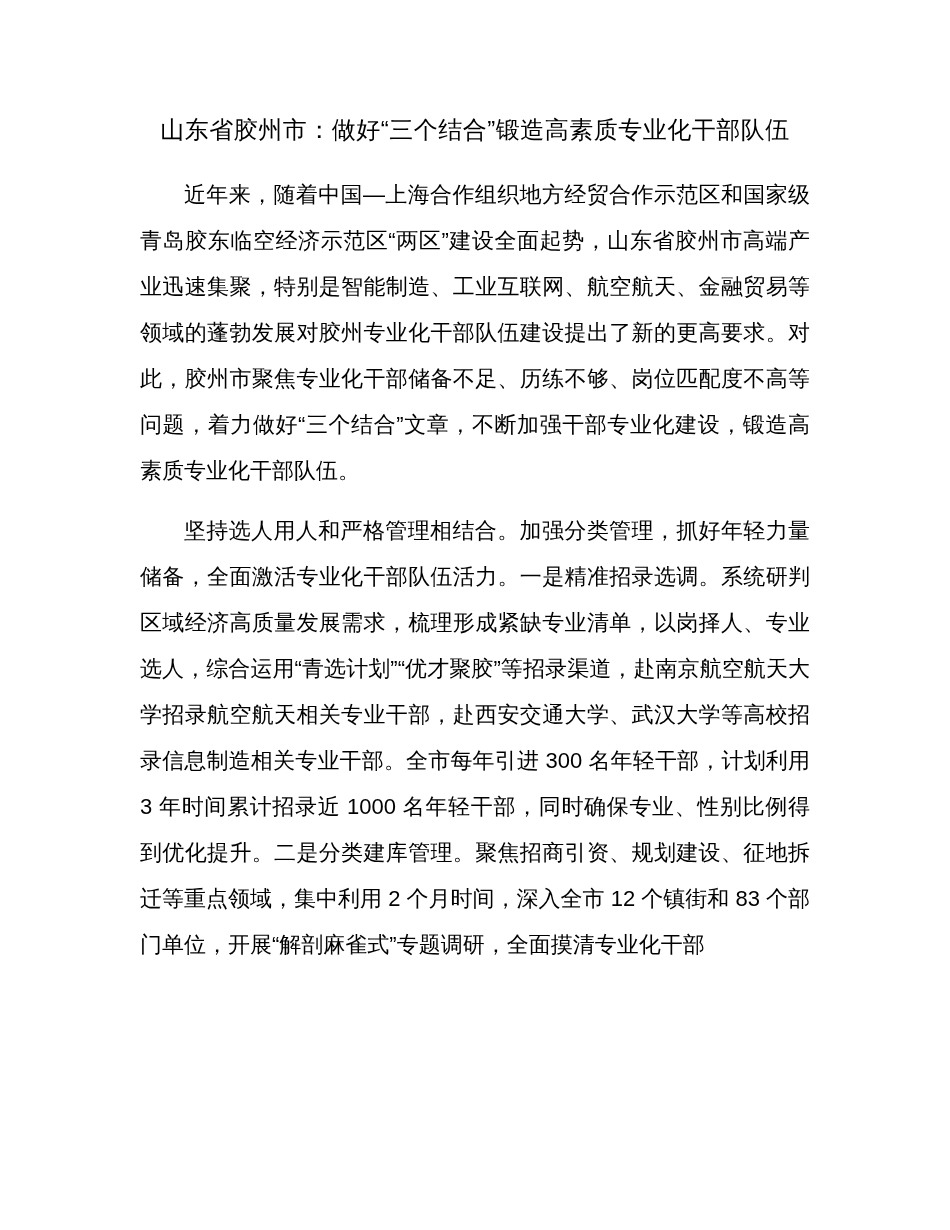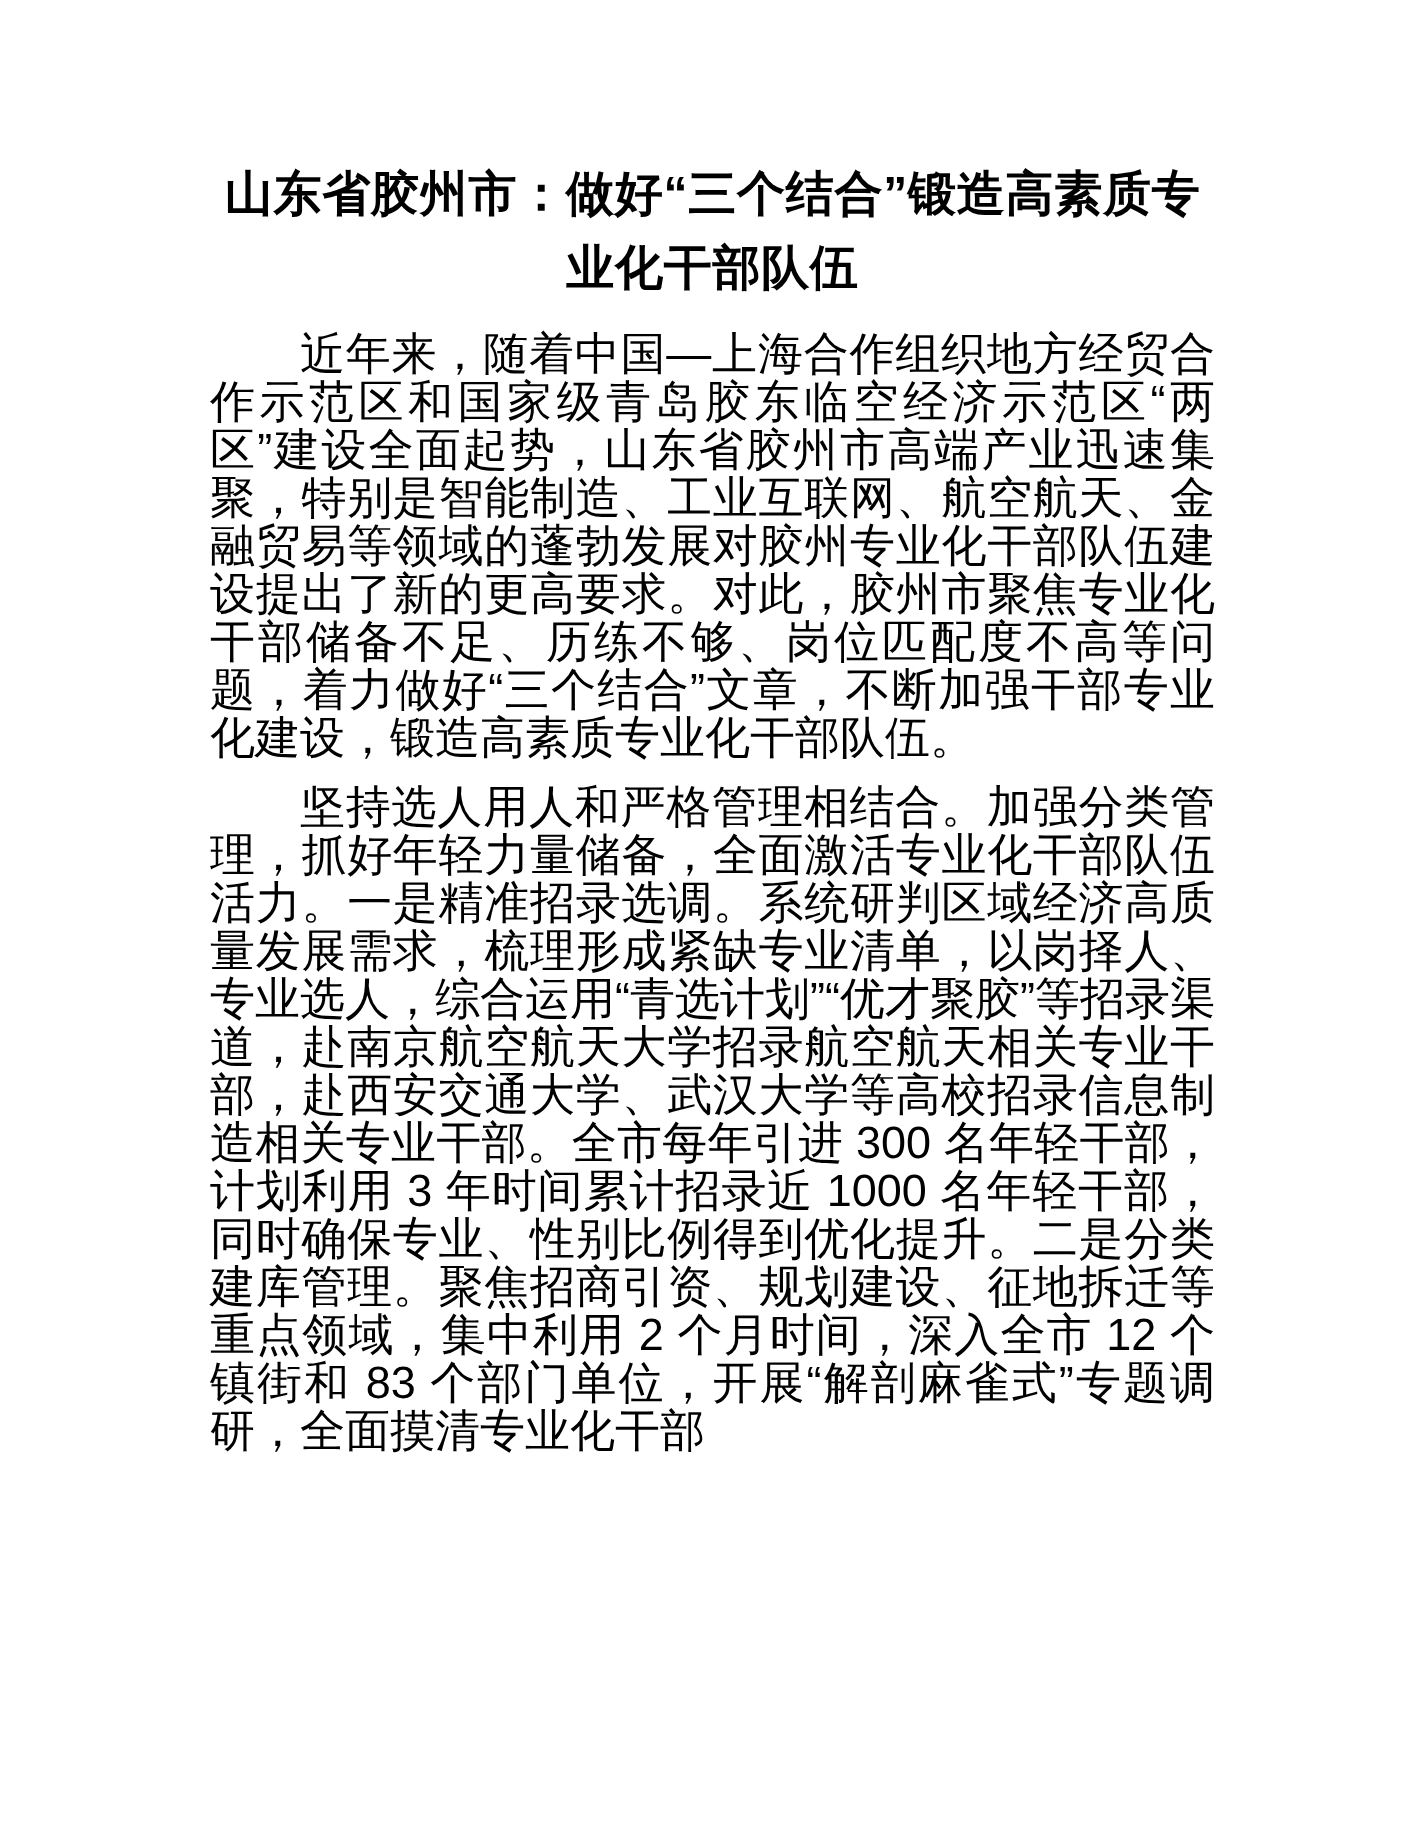--- a/index.html
+++ b/index.html
@@ -16,30 +16,30 @@
   }
   .page {
     box-sizing: border-box;
     width: 950px;
     height: 1230px;
     padding: 105px 140px 0 140px;
     background: #ffffff;
   }
   .doc-title {
     margin: 0 0 18px 0;
-    font-size: 32px;
+    font-size: 24px;
     line-height: 49px;
-    font-weight: bold;
+    font-weight: normal;
     text-align: center;
     letter-spacing: 0.5px;
   }
   .para {
     margin: 0 0 14px 0;
-    font-size: 30px;
-    line-height: 32px;
+    font-size: 22px;
+    line-height: 46px;
     text-align: justify;
     text-justify: inter-ideograph;
     text-indent: 2em;
     word-break: break-all;
   }
 </style>
 </head>
 <body>
 
 <div class="page">

